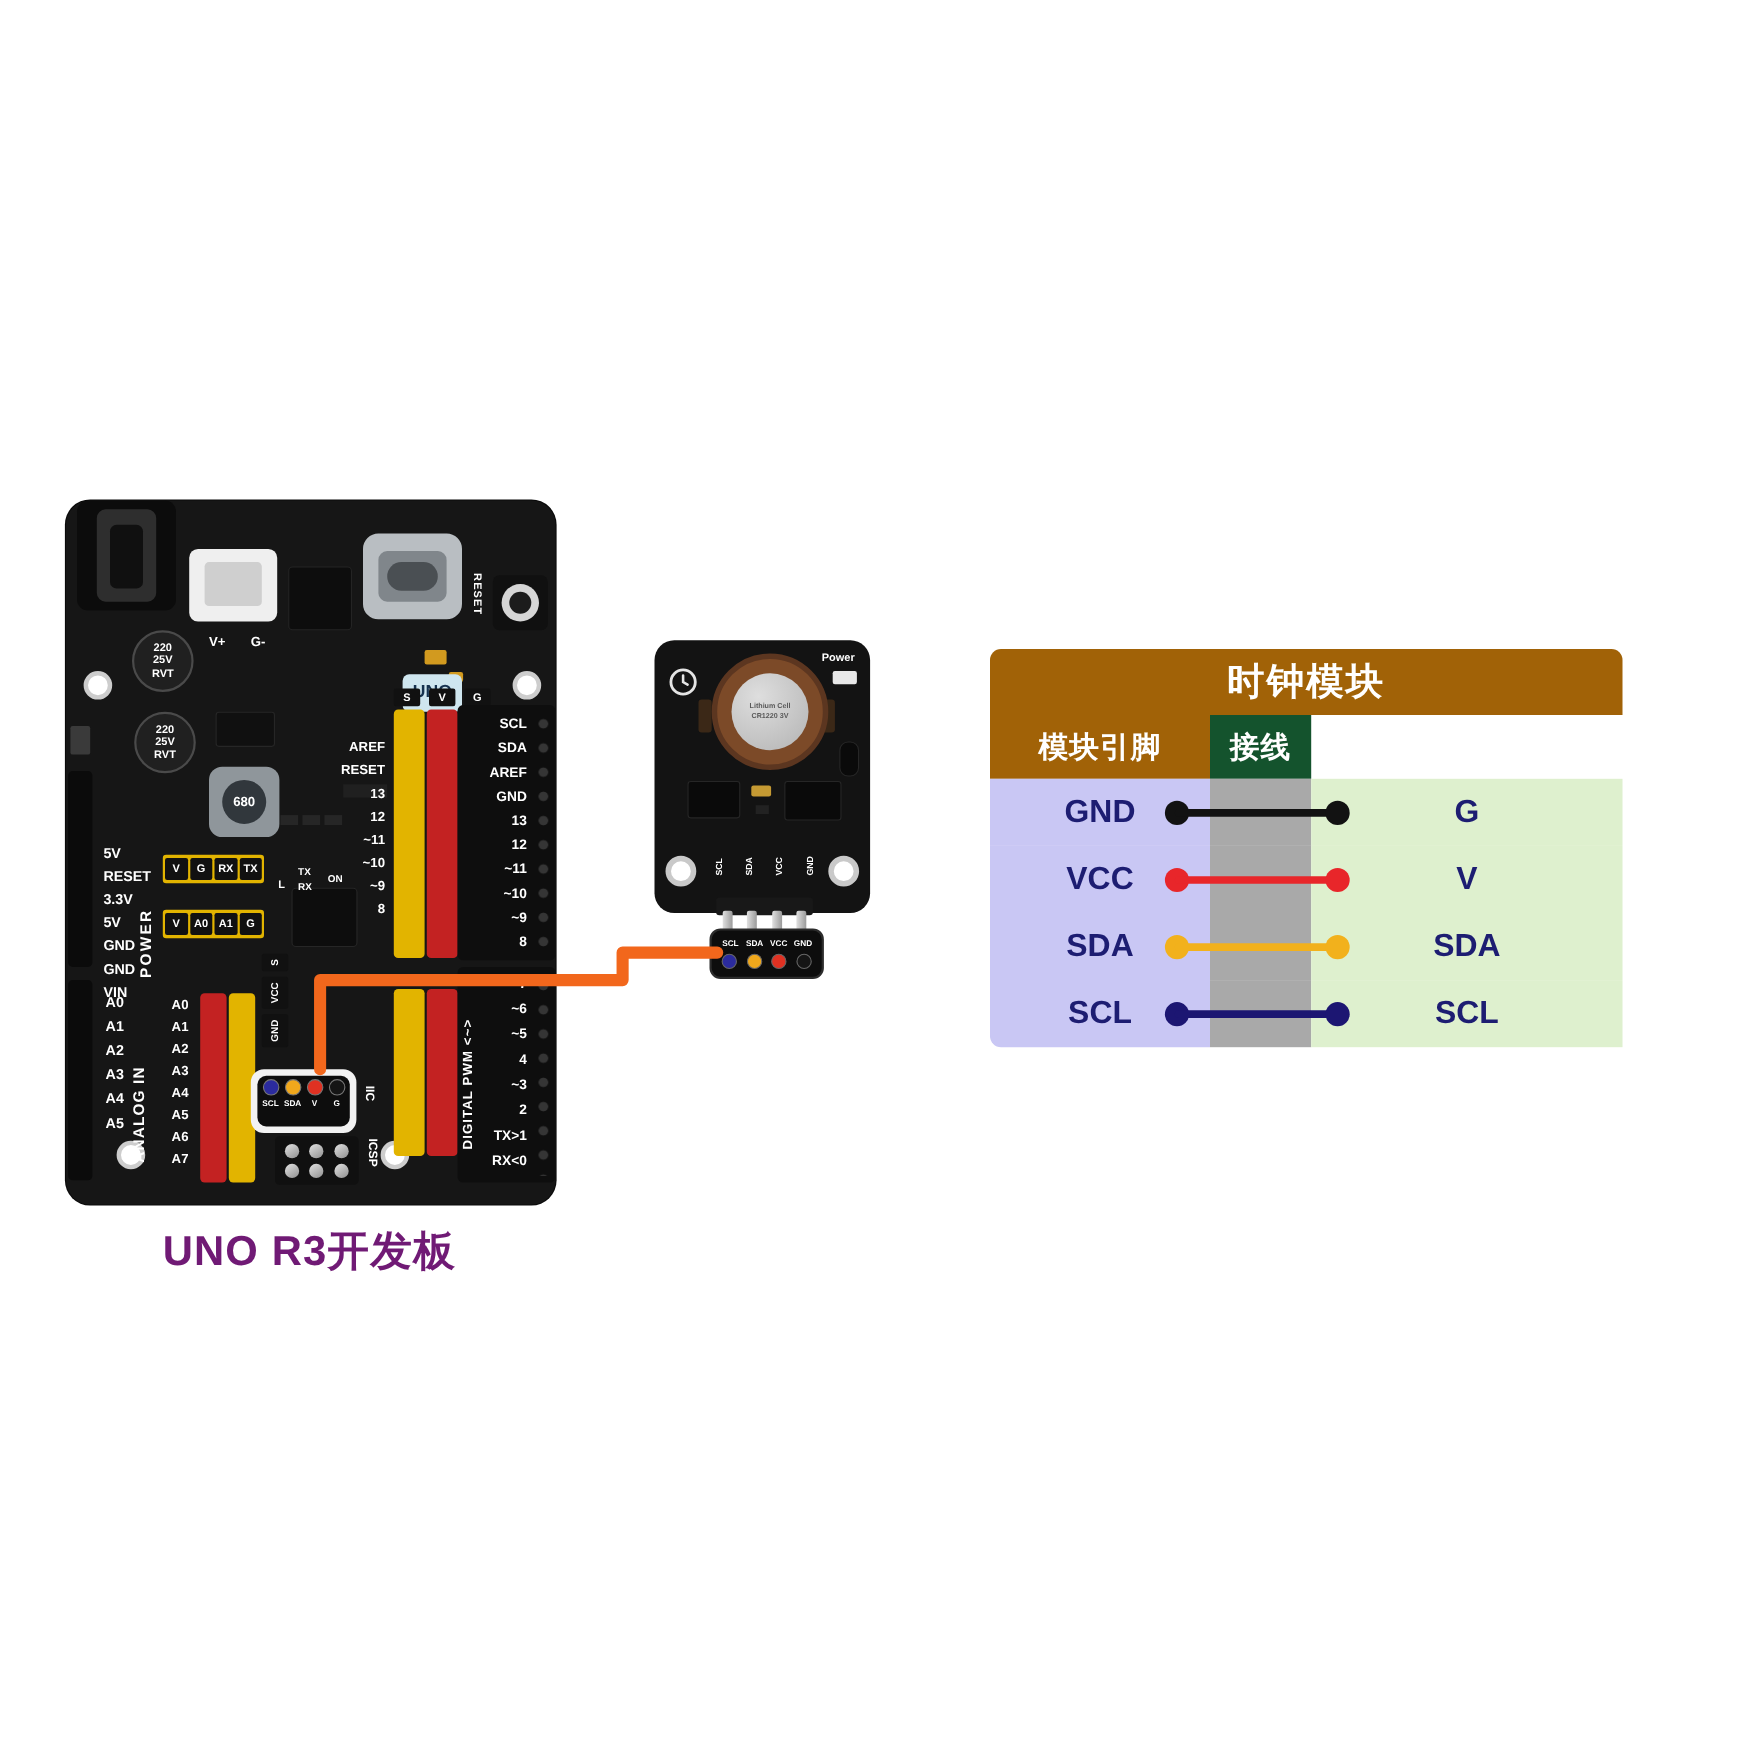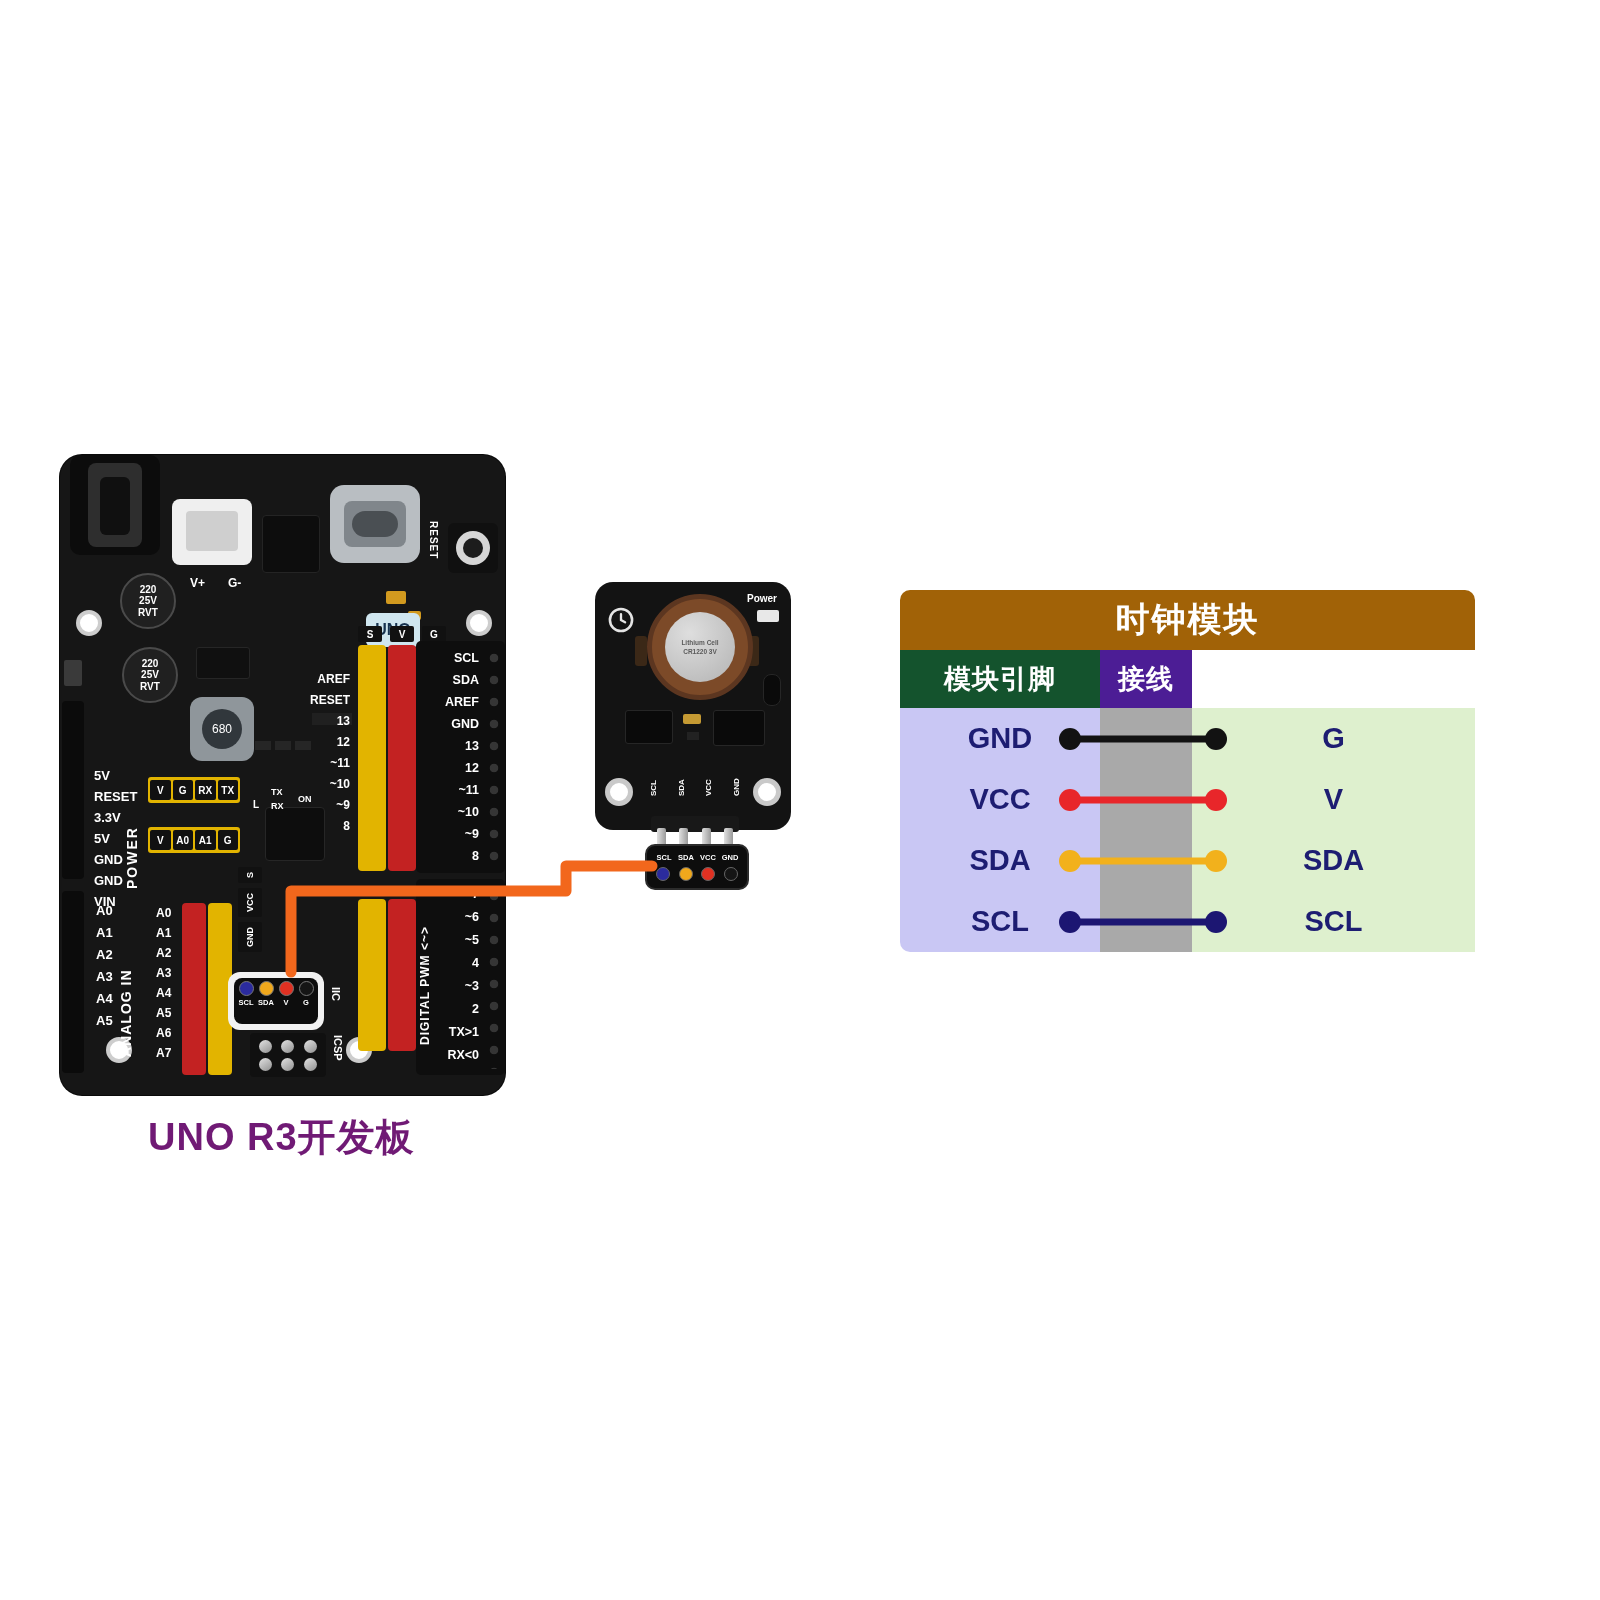--- a/index.html
+++ b/index.html
@@ -108,21 +108,21 @@
     <div class="bp" style="left:348px;top:156px;width:13px;height:9px;background:#d29a1f;border-radius:2px"></div>
 
     <div class="cap" style="left:60px;top:118px">220
 25V
 RVT</div>
     <div class="cap" style="left:62px;top:192px">220
 25V
 RVT</div>
     <div class="bp" style="left:136px;top:192px;width:54px;height:32px;background:#101010;border-radius:3px;border:1px solid #262626"></div>
     <div class="bp" style="left:130px;top:242px;width:64px;height:64px;background:#8f969b;border-radius:12px">
-      <div class="bp" style="left:12px;top:12px;width:40px;height:40px;background:#31373c;border-radius:50%;display:flex;align-items:center;justify-content:center;color:#fff;font-size:12px;font-weight:400">680</div>
+      <div class="bp" style="left:12px;top:12px;width:40px;height:40px;background:#31373c;border-radius:50%;display:flex;align-items:center;justify-content:center;color:#fff;font-size:12px;font-weight:700">680</div>
     </div>
     <div class="bp" style="left:4px;top:205px;width:18px;height:26px;background:#3a3a3a;border-radius:2px"></div>
 
     <div class="bp" style="left:306px;top:158px;width:54px;height:34px;background:#cfe6ef;border-radius:6px;display:flex;align-items:center;justify-content:center;color:#16324f;font-size:16px;font-weight:800">UNO</div>
 
     <div class="strip holes-w" style="left:2px;top:246px;width:22px;height:178px;background:#0b0b0b"></div>
     <div class="strip holes-w" style="left:2px;top:436px;width:22px;height:182px;background:#0b0b0b"></div>
 
     <div class="pincol" style="left:34px;top:312px;gap:4px">
 
@@ -345,22 +345,22 @@
     </div>
   </div>
 
   <svg style="position:absolute;left:0;top:0;width:1600px;height:1600px;z-index:3;pointer-events:none">
     <polyline points="652,866 566,866 566,891 291,891 291,972" fill="none" stroke-width="11" stroke-linejoin="round" stroke-linecap="round" stroke="#f2671c"></polyline>
   </svg>
 
   <div class="ptable">
     <div class="t-title" style="background: #a16207;">时钟模块</div>
     <div class="t-head">
-      <div class="th" style="background: #14532d;">模块引脚</div>
-      <div class="th" style="background: #4c1d95;">接线</div>
+      <div class="th" style="background: #a16207;">模块引脚</div>
+      <div class="th" style="background: #14532d;">接线</div>
     </div>
     <div class="t-body">
 
     <div class="t-row">
         <div class="td" style="background: rgb(201, 199, 244); color: rgb(29, 29, 114);">GND</div>
         <div class="td" style="background: rgb(169, 169, 169);"></div>
         <div class="td" style="background: rgb(222, 240, 206); color: rgb(29, 29, 114);">G</div>
         <div class="rwire">
           <span class="rdot l" style="background: rgb(18, 18, 18);"></span>
           <span class="rline" style="background: rgb(18, 18, 18);"></span>

